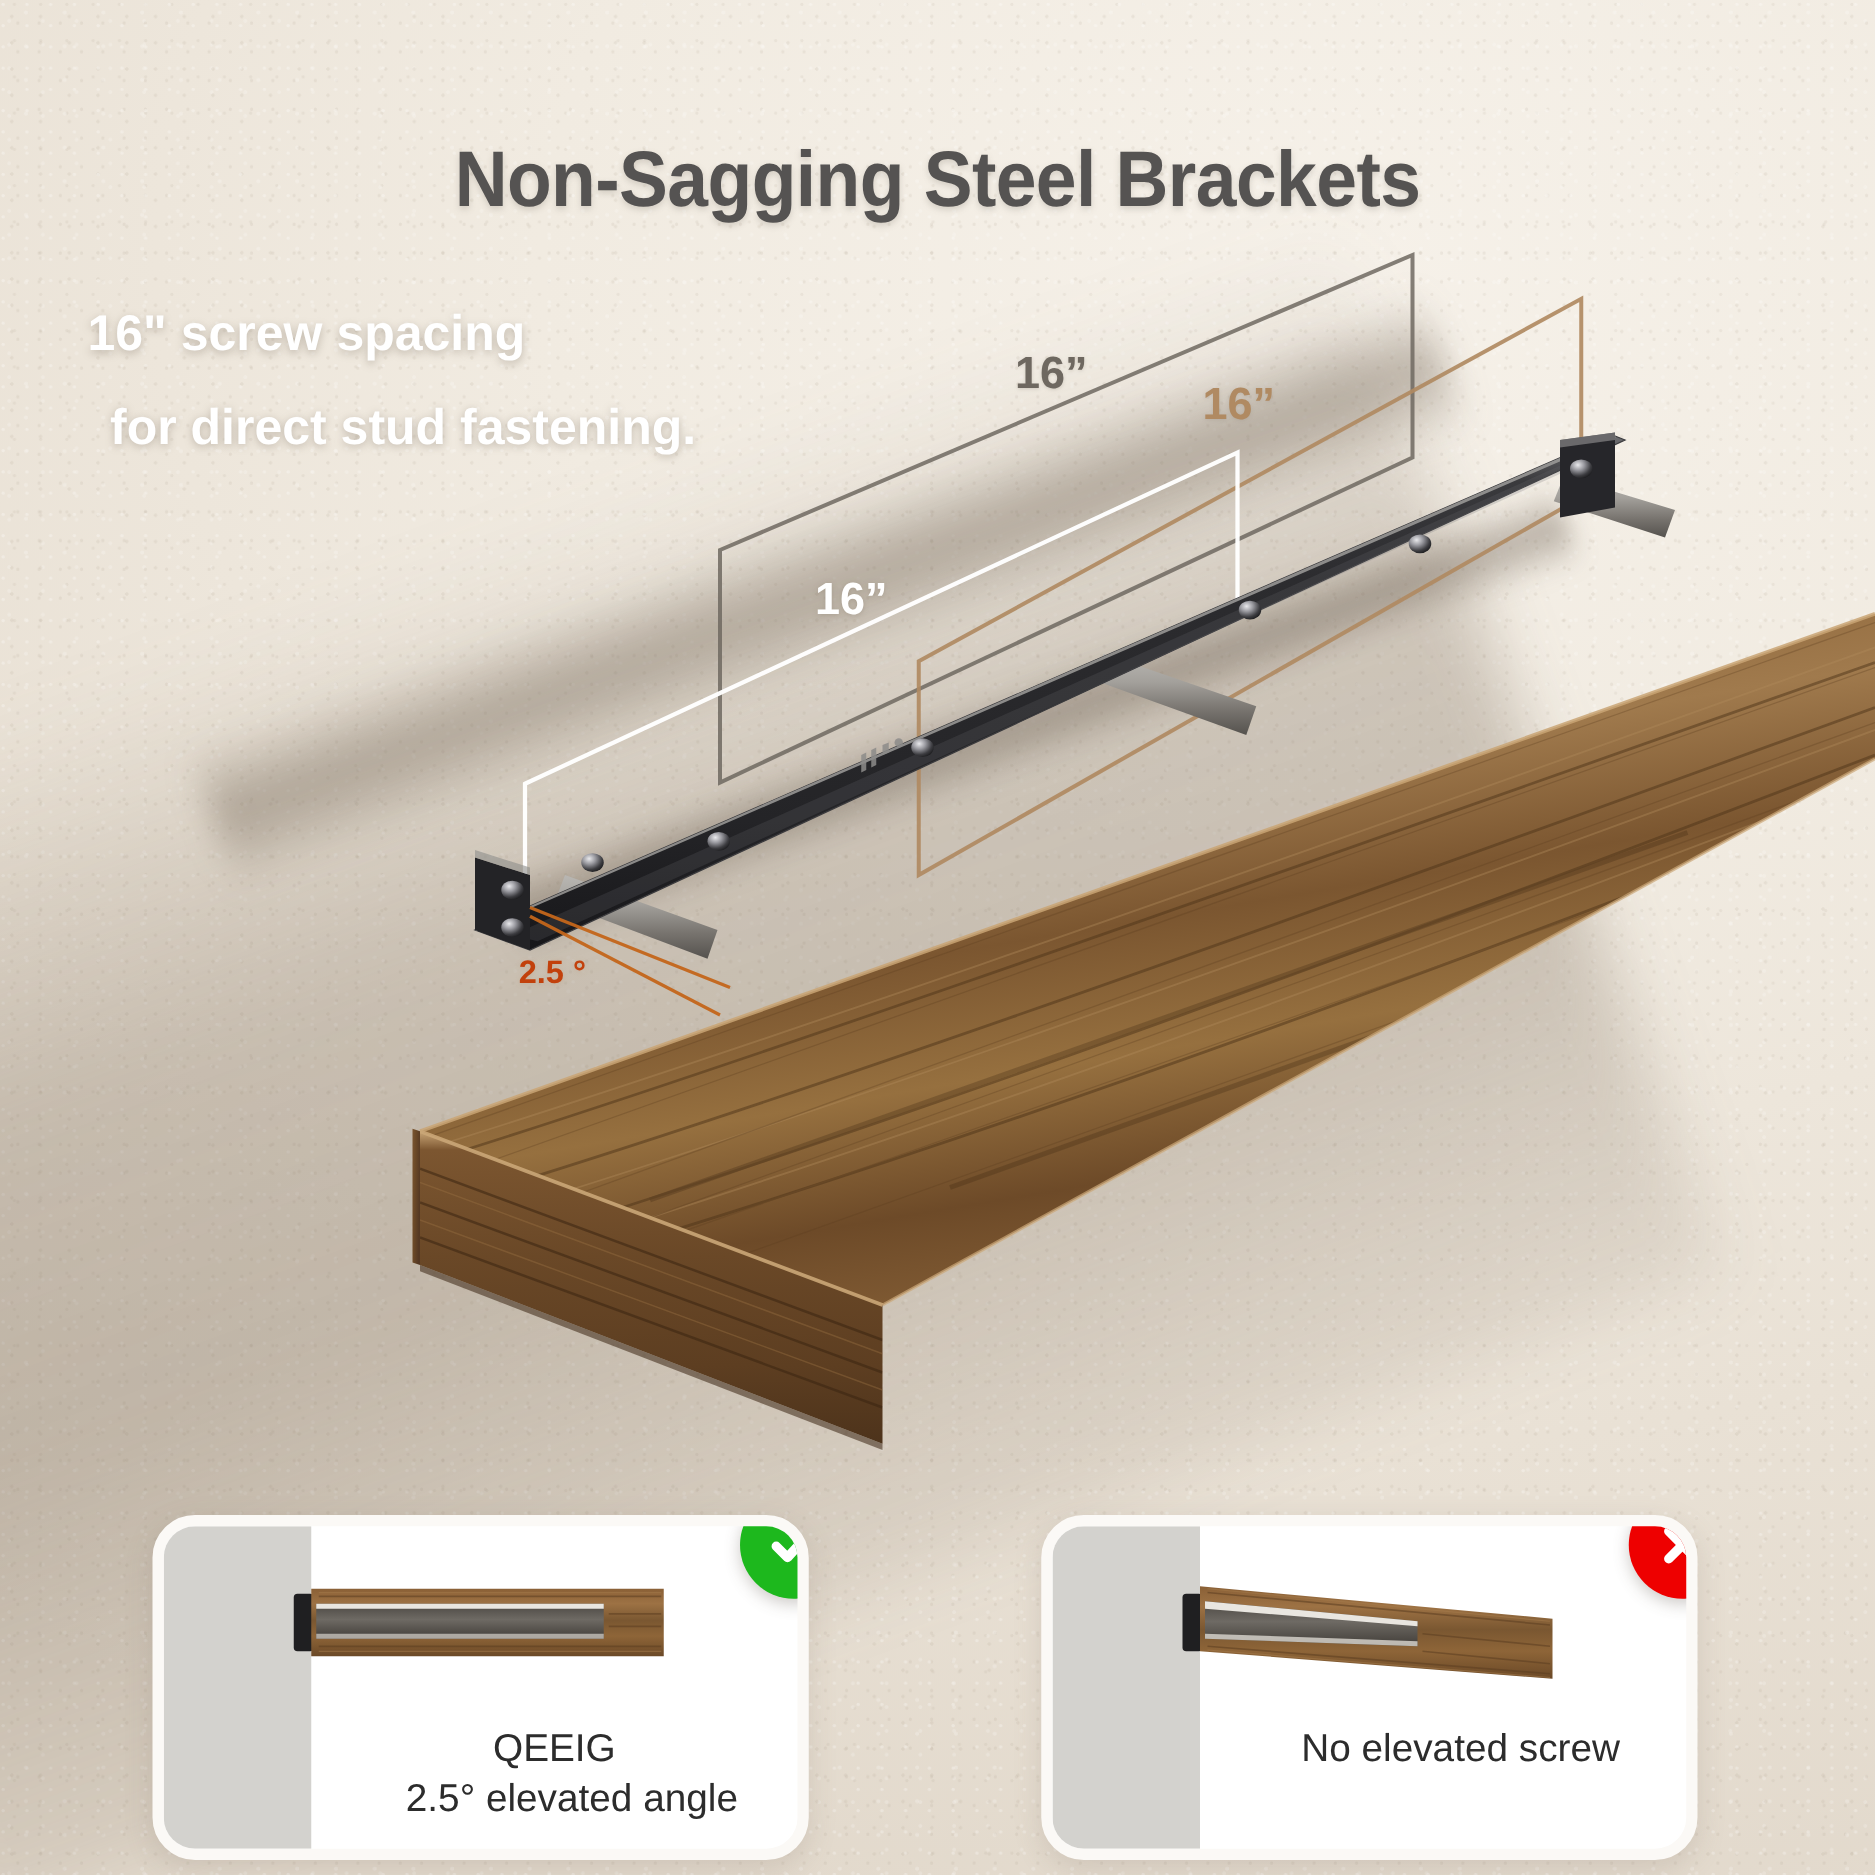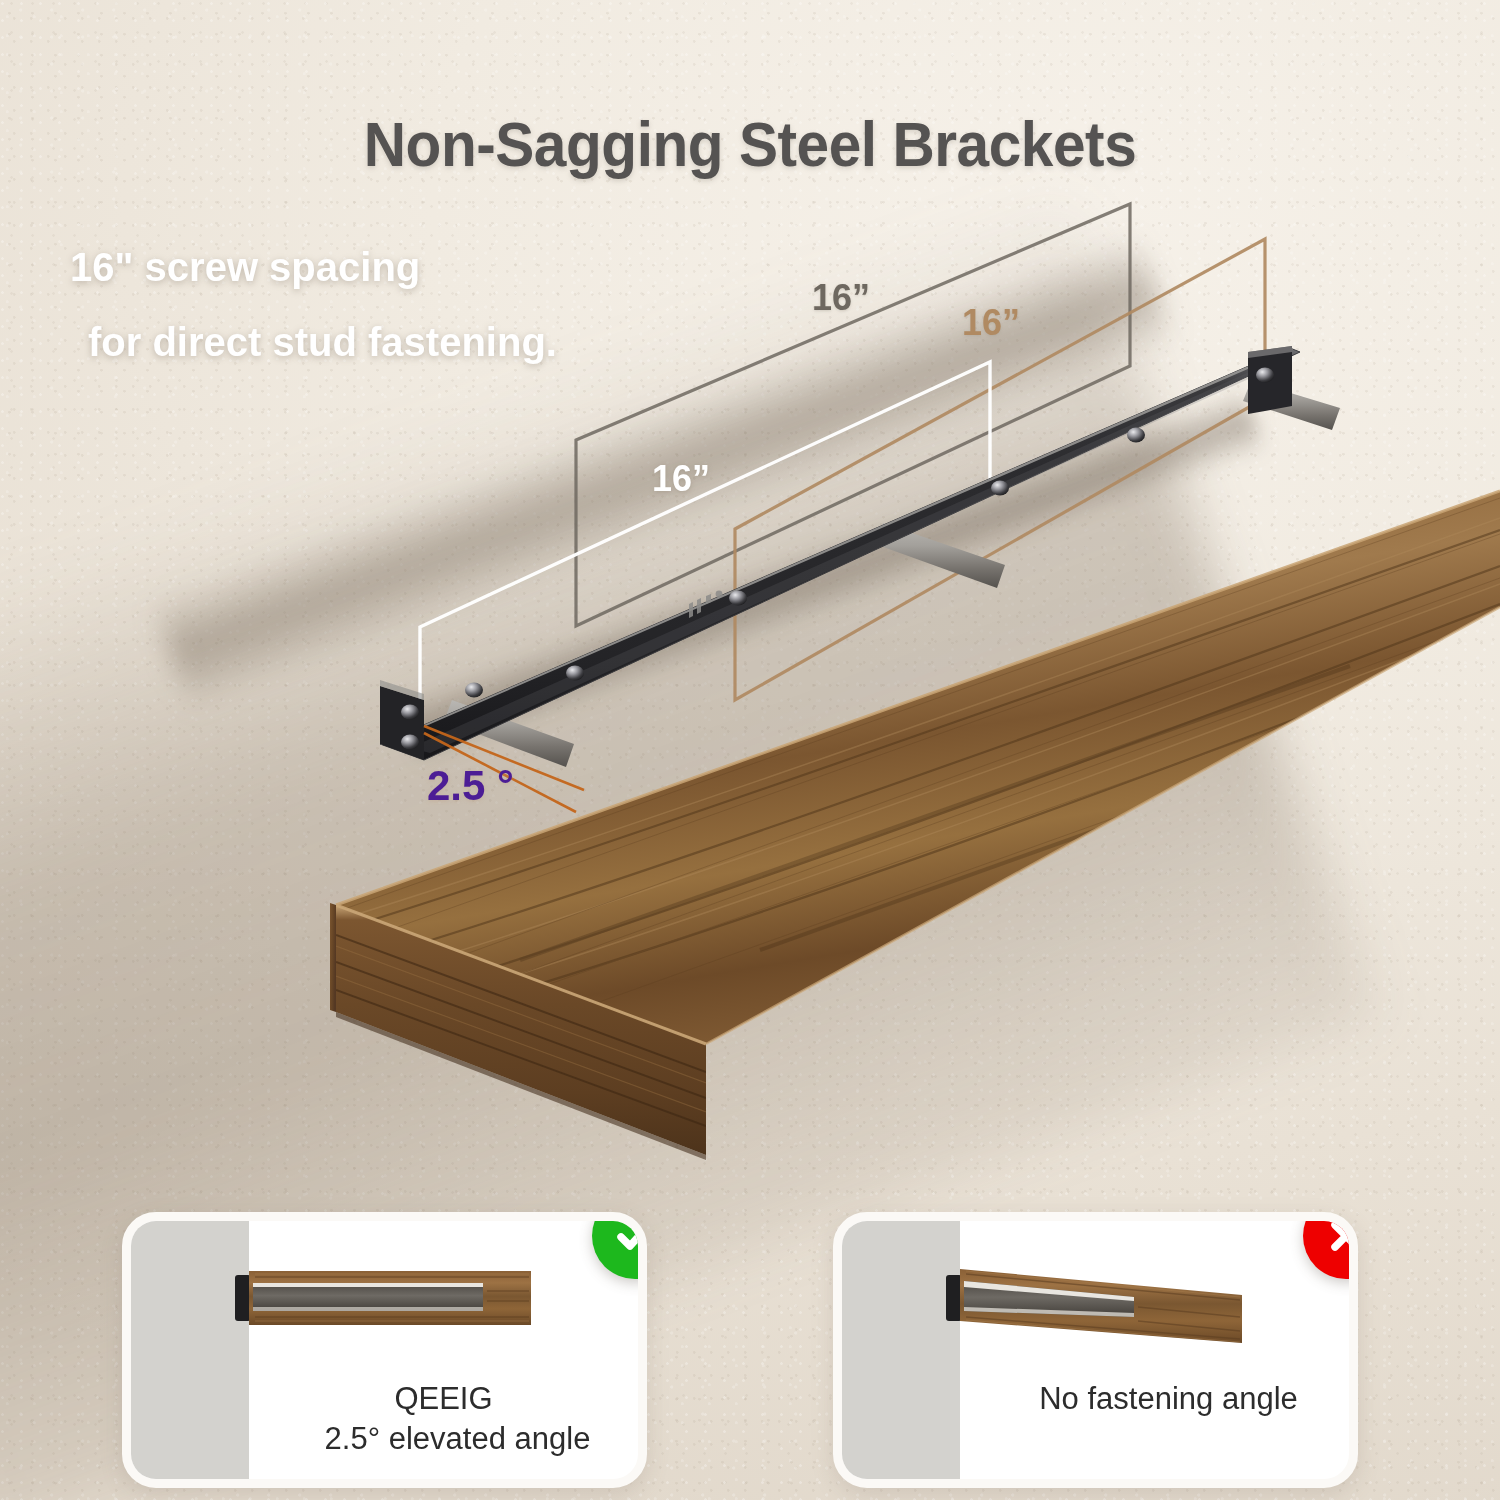--- a/index.html
+++ b/index.html
@@ -73,24 +73,23 @@
   .dimsvg{ position:absolute; left:0; top:0; width:1500px; height:1500px; overflow:visible; }
 
   .dimlabel{ position:absolute; font-size:36px; font-weight:bold; white-space:nowrap; }
   #dim1{ left:812px; top:277px; color:#6e6860; text-shadow:0 1px 3px rgba(150,140,125,.35); }
   #dim2{ left:962px; top:302px; color:#b08a62; text-shadow:0 1px 3px rgba(150,140,125,.3); }
   #dim3{ left:652px; top:458px; color:#ffffff; text-shadow:0 1px 4px rgba(150,138,122,.5); }
 
   
   #angle-label{
     position:absolute; left:415px; top:762px;
-    font-size:42px; font-weight:bold; color:#4c1d95;
+    font-size:26px; font-weight:bold; color:#c2410c;
     text-shadow:0 1px 4px rgba(190,160,130,.45);
     white-space:nowrap;
-    margin-left:12px;
   }
 
   
   .cards{ position:absolute; left:0; top:1212px; width:1500px; height:288px; }
   .card{
     position:absolute; top:0; width:525px; height:276px;
     background:#ffffff;
     border-radius:34px;
     border:9px solid #fbf9f6;
     box-shadow:0 7px 22px rgba(120,108,94,.18);
@@ -376,21 +375,21 @@
             <path d="M124,96 L398,118"></path>
           <path d="M296,86 L398,96"></path>
             <path d="M296,100 L398,110"></path>
         </g>
         <g stroke="#a67c4c" stroke-width="1" opacity=".5" fill="none">
           <path d="M124,50 L398,76"></path>
             <path d="M124,99 L398,121"></path>
         </g>
       </svg>
       <div class="card-caption">
-        <div class="cap-line2">No fastening angle</div>
+        <div class="cap-line2">No elevated screw</div>
       </div>
       <div class="badge" id="badge-bad">
         <svg width="52" height="52" viewBox="0 0 52 52">
           <path d="M15 15 L37 37 M37 15 L15 37" fill="none" stroke="#ffffff" stroke-width="7.5" stroke-linecap="round"></path>
         </svg>
       </div>
     </div>
 
   </div>
 </div>

